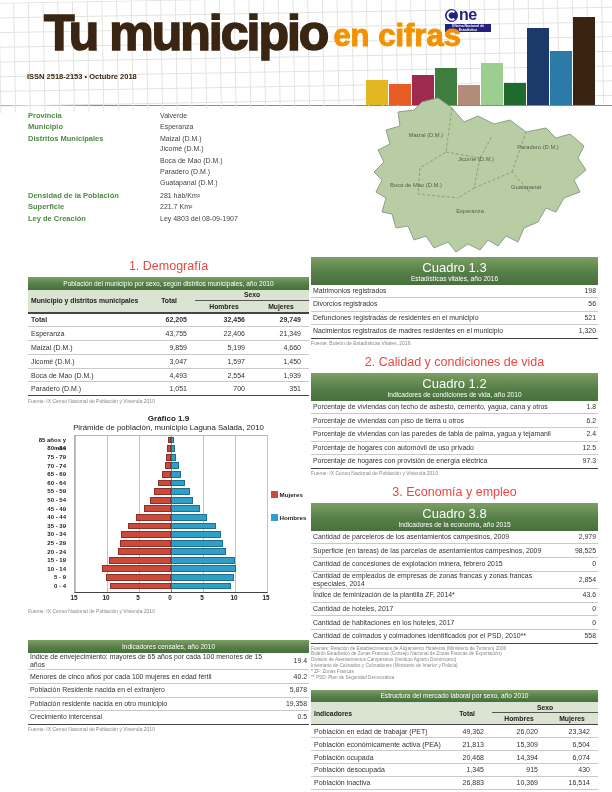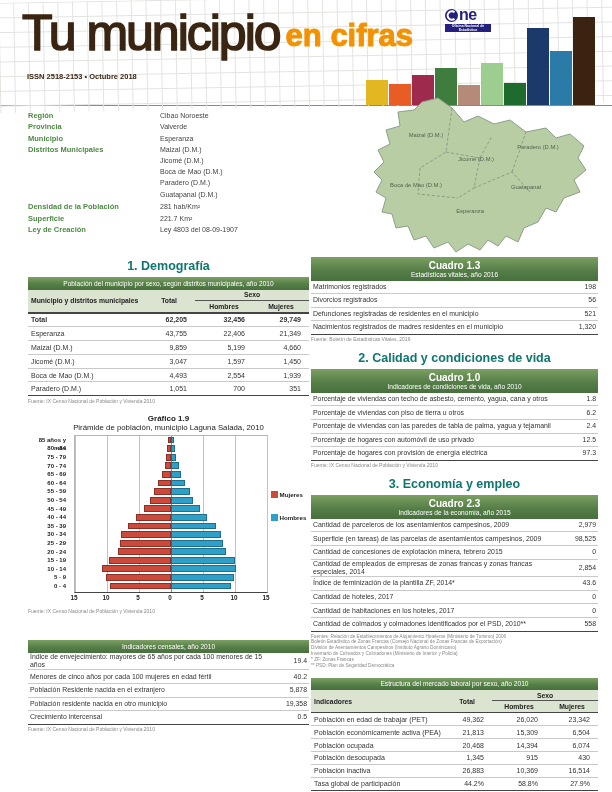--- a/index.html
+++ b/index.html
@@ -4,21 +4,21 @@
 <style>
   html,body{margin:0;padding:0;background:#fff;}
   .page{position:relative;width:612px;height:792px;background:#fff;overflow:hidden;
         font-family:"Liberation Sans",sans-serif;color:#333;}
   
   .hdr{position:absolute;left:0;top:0;width:612px;height:105px;border-bottom:1px solid #8a8a8a;}
   .hdr-grid{position:absolute;inset:0;
     background-image:linear-gradient(#e3e3e0 1px,transparent 1px),linear-gradient(90deg,#e3e3e0 1px,transparent 1px);
     background-size:14px 14px;transform:rotate(-1deg) scale(1.05);}
   .title-wrap{position:absolute;left:22px;top:4px;white-space:nowrap;}
-  .title-main{font-size:50px;font-weight:normal;letter-spacing:-2px;color:#3a2512;
+  .title-main{font-size:50px;font-weight:bold;letter-spacing:-2px;color:#3a2512;margin-left:22px;
     -webkit-text-stroke:1.6px #3a2512;}
   .title-accent{font-size:31px;font-weight:bold;color:#f39200;-webkit-text-stroke:1px #f39200;
     margin-left:6px;position:relative;top:-4px;}
   .issn{position:absolute;left:27px;top:72px;font-size:7.5px;font-weight:bold;color:#3a2512;}
   .one-logo{position:absolute;left:445px;top:7px;width:70px;}
   .one-row{display:flex;align-items:center;gap:1px;}
   .one-ne{font-size:16px;font-weight:bold;color:#23207e;letter-spacing:-.5px;line-height:1;}
   .one-sub{font-size:3.5px;font-weight:bold;color:#fff;background:#23207e;padding:0 1px;margin-top:1px;width:44px;text-align:center;}
   .hdr-bars{position:absolute;left:366px;top:0;width:232px;height:105px;display:flex;align-items:flex-end;gap:1px;}
   .hdr-bars div{width:22px;}
@@ -26,25 +26,25 @@
   .info{position:absolute;left:28px;top:111px;width:310px;}
   .info-row{display:grid;grid-template-columns:132px 1fr;min-height:11.4px;align-items:baseline;}
   .info-label{font-size:7.5px;font-weight:bold;color:#4e8a44;}
   .info-value{font-size:7px;color:#444;}
   
   .map{position:absolute;left:362px;top:96px;width:238px;height:160px;}
   .map-label{position:absolute;font-size:5.8px;color:#55624f;text-align:center;line-height:1.15;}
   
   .col-left{position:absolute;left:28px;top:257px;width:281px;}
   .col-right{position:absolute;left:311px;top:257px;width:287px;}
-  .sec-h{font-size:12.5px;font-weight:bold;color:#0f766e;text-align:center;margin:2px 0 4px 0;}
+  .sec-h{font-size:12.5px;font-weight:normal;color:#ef4444;text-align:center;margin:2px 0 4px 0;}
   
   .banner{background:linear-gradient(180deg,#7ba063 0%,#567e47 55%,#47703e 100%);
     color:#fff;text-align:center;padding:2.5px 2px 3px 2px;}
-  .banner .b1{font-size:10px;font-weight:bold;}
+  .banner .b1{font-size:13px;font-weight:normal;}
   .banner .b2{font-size:6.6px;}
   
   .sex-head{display:grid;background:#dbe3d1;border-bottom:1px solid #444;font-weight:bold;font-size:6.8px;color:#222;}
   .c11 .sex-head{grid-template-columns:1fr 52px 58px 56px;}
   .c32 .sex-head{grid-template-columns:1fr 50px 54px 52px;}
   .sh-name{grid-row:1 / span 2;align-self:center;padding-left:3px;}
   .sh-total{grid-row:1 / span 2;align-self:center;text-align:center;}
   .sh-sexo{grid-column:3 / span 2;text-align:center;border-bottom:1px solid #555;padding:1.5px 0;}
   .sh-sub{text-align:center;padding:2px 0;}
   .sex-row{display:grid;font-size:7px;align-items:center;border-bottom:.5px solid #c9c9c9;min-height:12.8px;color:#333;}
@@ -115,24 +115,20 @@
       <div class="one-sub">Oficina Nacional de Estadística</div>
     </div>
     <div class="title-wrap">
       <span class="title-main">Tu municipio</span><span class="title-accent">en cifras</span>
     </div>
     <div class="issn">ISSN 2518-2153 • Octubre 2018</div>
   </div>
 
   <div class="info" id="info-panel">
       <div class="info-row">
-        <div class="info-label">Región</div>
-        <div class="info-value">Cibao Noroeste</div>
-      </div>
-      <div class="info-row">
         <div class="info-label">Provincia</div>
         <div class="info-value">Valverde</div>
       </div>
       <div class="info-row">
         <div class="info-label">Municipio</div>
         <div class="info-value">Esperanza</div>
       </div>
       <div class="info-row">
         <div class="info-label">Distritos Municipales</div>
         <div class="info-value">Maizal (D.M.)</div>
@@ -425,21 +421,21 @@
             <div class="ind-label">Nacimientos registrados de madres residentes en el municipio</div>
             <div class="ind-value">1,320</div>
           </div>
         </div>
       <div class="fuente">Fuente: Boletín de Estadísticas Vitales, 2016</div>
     </div>
 
     <div class="sec-h mt8">2. Calidad y condiciones de vida</div>
     <div>
       <div class="banner">
-        <div class="b1">Cuadro 1.0</div>
+        <div class="b1">Cuadro 1.2</div>
         <div class="b2">Indicadores de condiciones de vida, año 2010</div>
       </div>
       <div id="c21-body">
           <div class="ind-row">
             <div class="ind-label">Porcentaje de viviendas con techo de asbesto, cemento, yagua, cana y otros</div>
             <div class="ind-value">1.8</div>
           </div>
           <div class="ind-row">
             <div class="ind-label">Porcentaje de viviendas con piso de tierra u otros</div>
             <div class="ind-value">6.2</div>
@@ -456,21 +452,21 @@
             <div class="ind-label">Porcentaje de hogares con provisión de energía eléctrica</div>
             <div class="ind-value">97.3</div>
           </div>
         </div>
       <div class="fuente">Fuente: IX Censo Nacional de Población y Vivienda 2010</div>
     </div>
 
     <div class="sec-h mt8">3. Economía y empleo</div>
     <div>
       <div class="banner">
-        <div class="b1">Cuadro 2.3</div>
+        <div class="b1">Cuadro 3.8</div>
         <div class="b2">Indicadores de la economía, año 2015</div>
       </div>
       <div id="c31-body">
           <div class="ind-row">
             <div class="ind-label">Cantidad de parceleros de los asentamientos campesinos, 2009</div>
             <div class="ind-value">2,979</div>
           </div>
           <div class="ind-row">
             <div class="ind-label">Superficie (en tareas) de las parcelas de asentamientos campesinos, 2009</div>
             <div class="ind-value">98,525</div>

